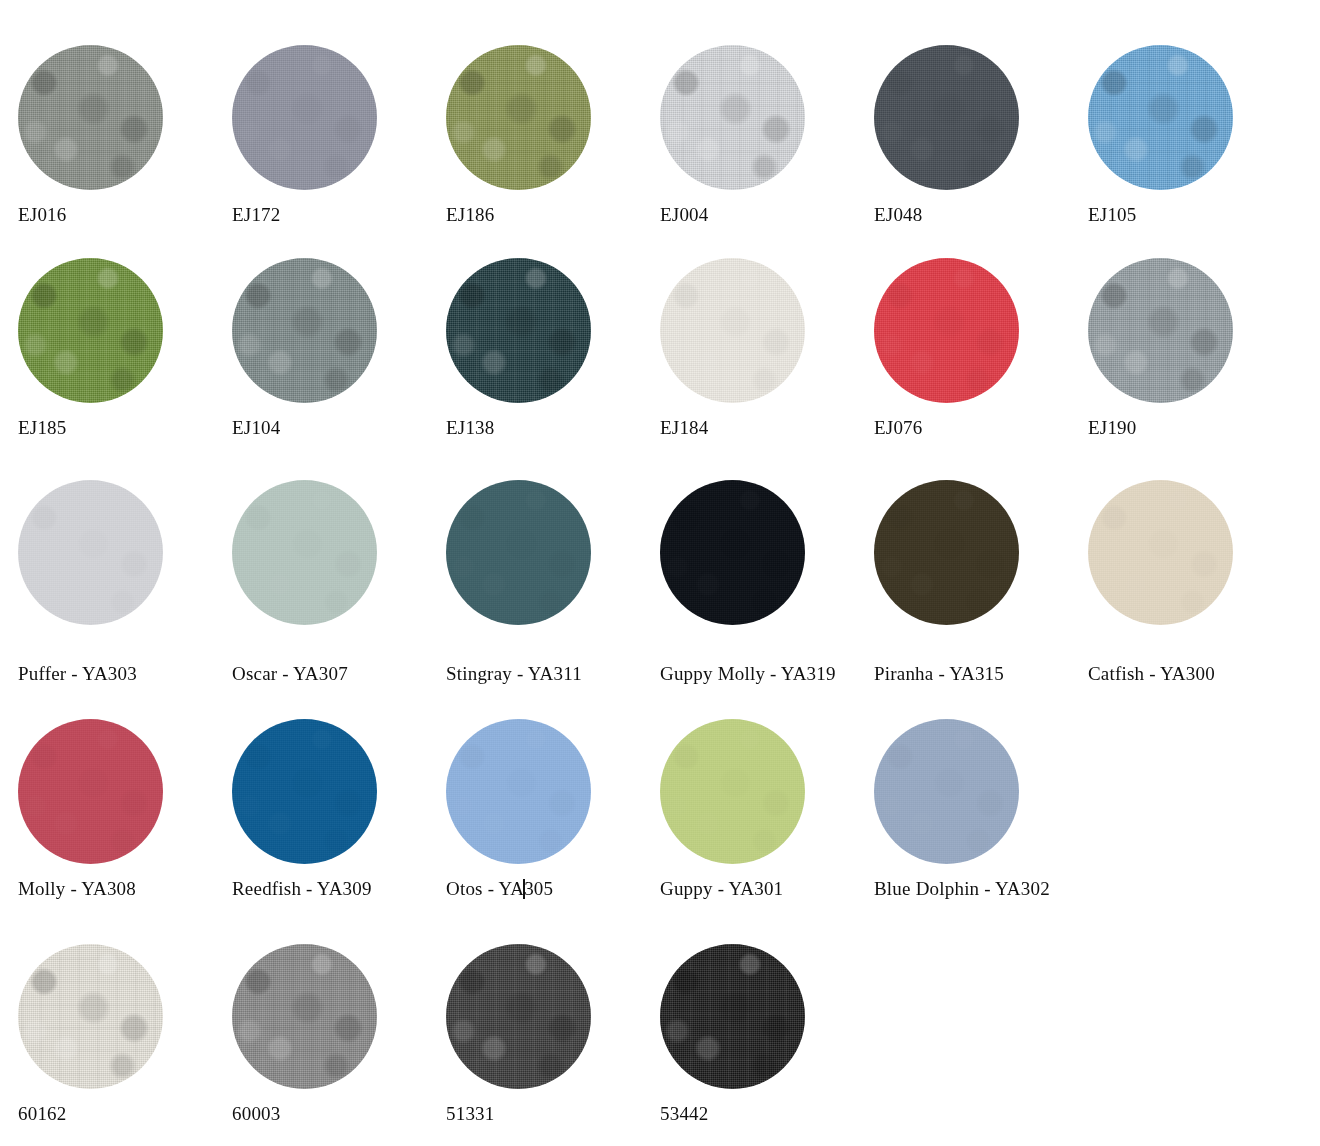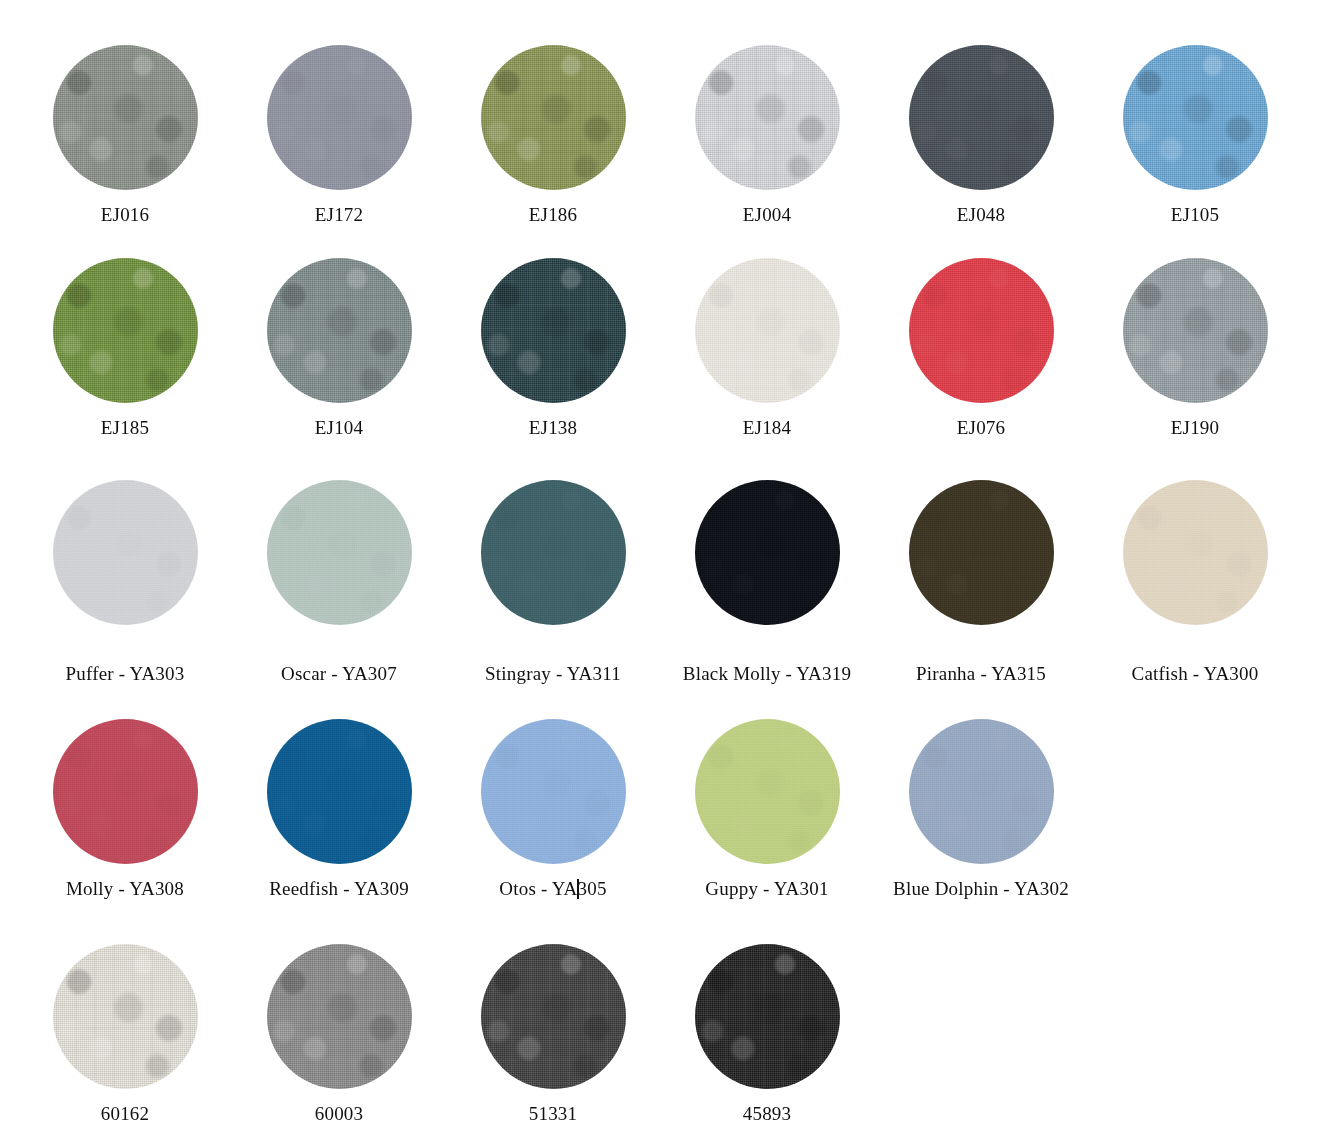--- a/index.html
+++ b/index.html
@@ -30,21 +30,21 @@
     row-gap: 0px;
   }
   .row {
     display: contents;
   }
   .cell {
     width: 214px;
     box-sizing: border-box;
     display: flex;
     flex-direction: column;
-    align-items: center;
+    align-items: flex-start;
   }
   .cell.empty .swatch,
   .cell.empty .label { visibility: hidden; }
 
   .swatch {
     position: relative;
     width: 145px;
     height: 145px;
     border-radius: 50%;
     overflow: hidden;
@@ -258,21 +258,21 @@
             <div class="slub"></div>
             <div class="mottle"></div>
           </div>
           <div class="label">Stingray - YA311</div>
         </div><div class="cell">
           <div class="swatch" data-texture="smooth" title="Black Molly - YA319" style="background-color: rgb(13, 17, 23);">
             <div class="weave"></div>
             <div class="slub"></div>
             <div class="mottle"></div>
           </div>
-          <div class="label">Black Molly - YA319</div>
+          <div class="label">Guppy Molly - YA319</div>
         </div><div class="cell">
           <div class="swatch" data-texture="smooth" title="Piranha - YA315" style="background-color: rgb(60, 53, 35);">
             <div class="weave"></div>
             <div class="slub"></div>
             <div class="mottle"></div>
           </div>
           <div class="label">Piranha - YA315</div>
         </div><div class="cell">
           <div class="swatch" data-texture="smooth" title="Catfish - YA300" style="background-color: rgb(226, 215, 195);">
             <div class="weave"></div>
@@ -340,21 +340,21 @@
             <div class="slub"></div>
             <div class="mottle"></div>
           </div>
           <div class="label">51331</div>
         </div><div class="cell">
           <div class="swatch" data-texture="coarse" title="60999" style="background-color: rgb(26, 26, 26);">
             <div class="weave"></div>
             <div class="slub"></div>
             <div class="mottle"></div>
           </div>
-          <div class="label">45893</div>
+          <div class="label">53442</div>
         </div><div class="cell empty">
           <div class="swatch" data-texture="fine" title="" style="background-color: rgb(192, 73, 90);"></div>
           <div class="label"></div>
         </div><div class="cell empty">
           <div class="swatch" data-texture="fine" title="" style="background-color: rgb(192, 73, 90);"></div>
           <div class="label"></div>
         </div></div>
     </div>
 </div>
 

